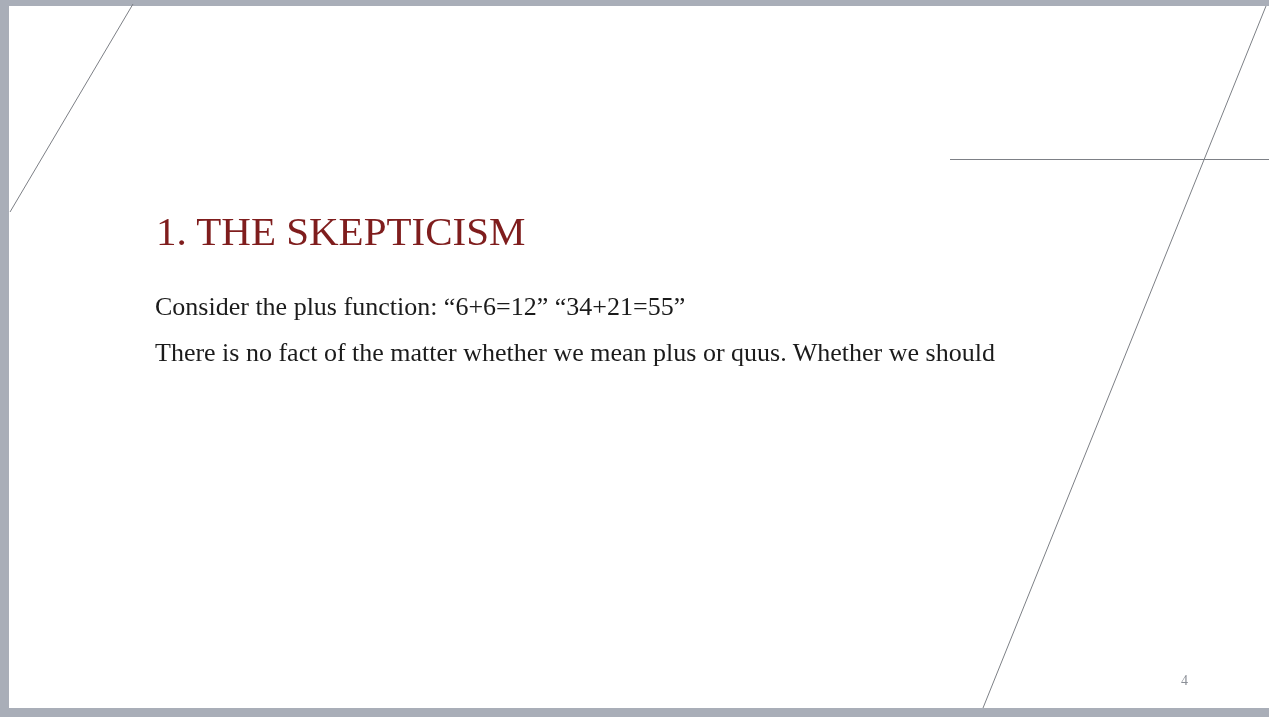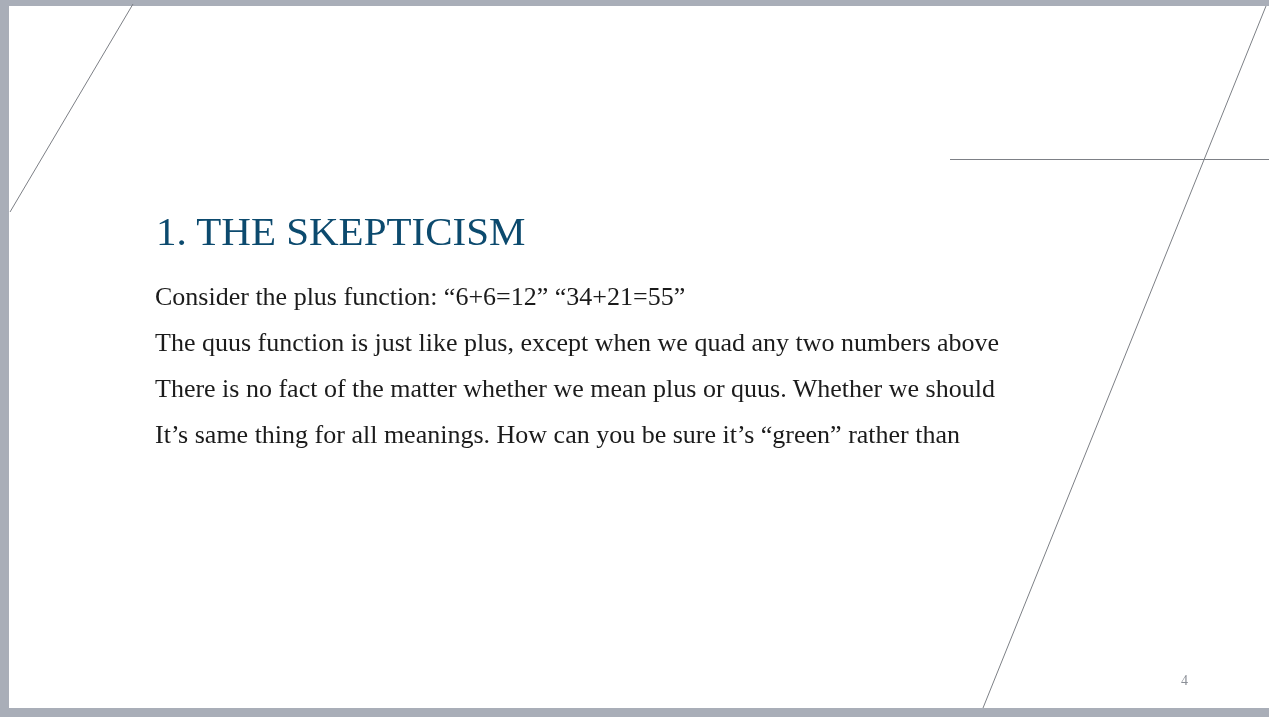--- a/index.html
+++ b/index.html
@@ -28,27 +28,27 @@
   .lines line {
     stroke: #7d8086;
     stroke-width: 1;
   }
   .title {
     position: absolute;
     left: 156px;
     top: 209px;
     font-size: 41px;
     line-height: 44px;
-    color: #0c4a6e;
+    color: #7f1d1d;
     white-space: nowrap;
   }
   .body-text {
     position: absolute;
     left: 155px;
-    top: 282px;
+    top: 292px;
     width: 880px;
     color: #1b1b1b;
     font-size: 26px;
     line-height: 30px;
   }
   .para { margin: 0 0 16px 0; }
   .line { white-space: nowrap; }
   .page-num {
     position: absolute;
     left: 1181px;
@@ -71,25 +71,23 @@
     <line x1="1266" y1="6" x2="983" y2="708"></line>
   </svg>
 
   <div class="title">1. THE SKEPTICISM</div>
 
   <div class="body-text">
     <div class="para">
       <div class="line">Consider the plus function: “6+6=12” “34+21=55”</div>
     </div>
     <div class="para">
-      <div class="line">The quus function is just like plus, except when we quad any two numbers above</div>
     </div>
     <div class="para">
       <div class="line">There is no fact of the matter whether we mean plus or quus. Whether we should</div>
     </div>
     <div class="para">
-      <div class="line">It’s same thing for all meanings. How can you be sure it’s “green” rather than</div>
     </div>
   </div>
 
   <div class="page-num">4</div>
 
 </div>
 
 </body></html>

